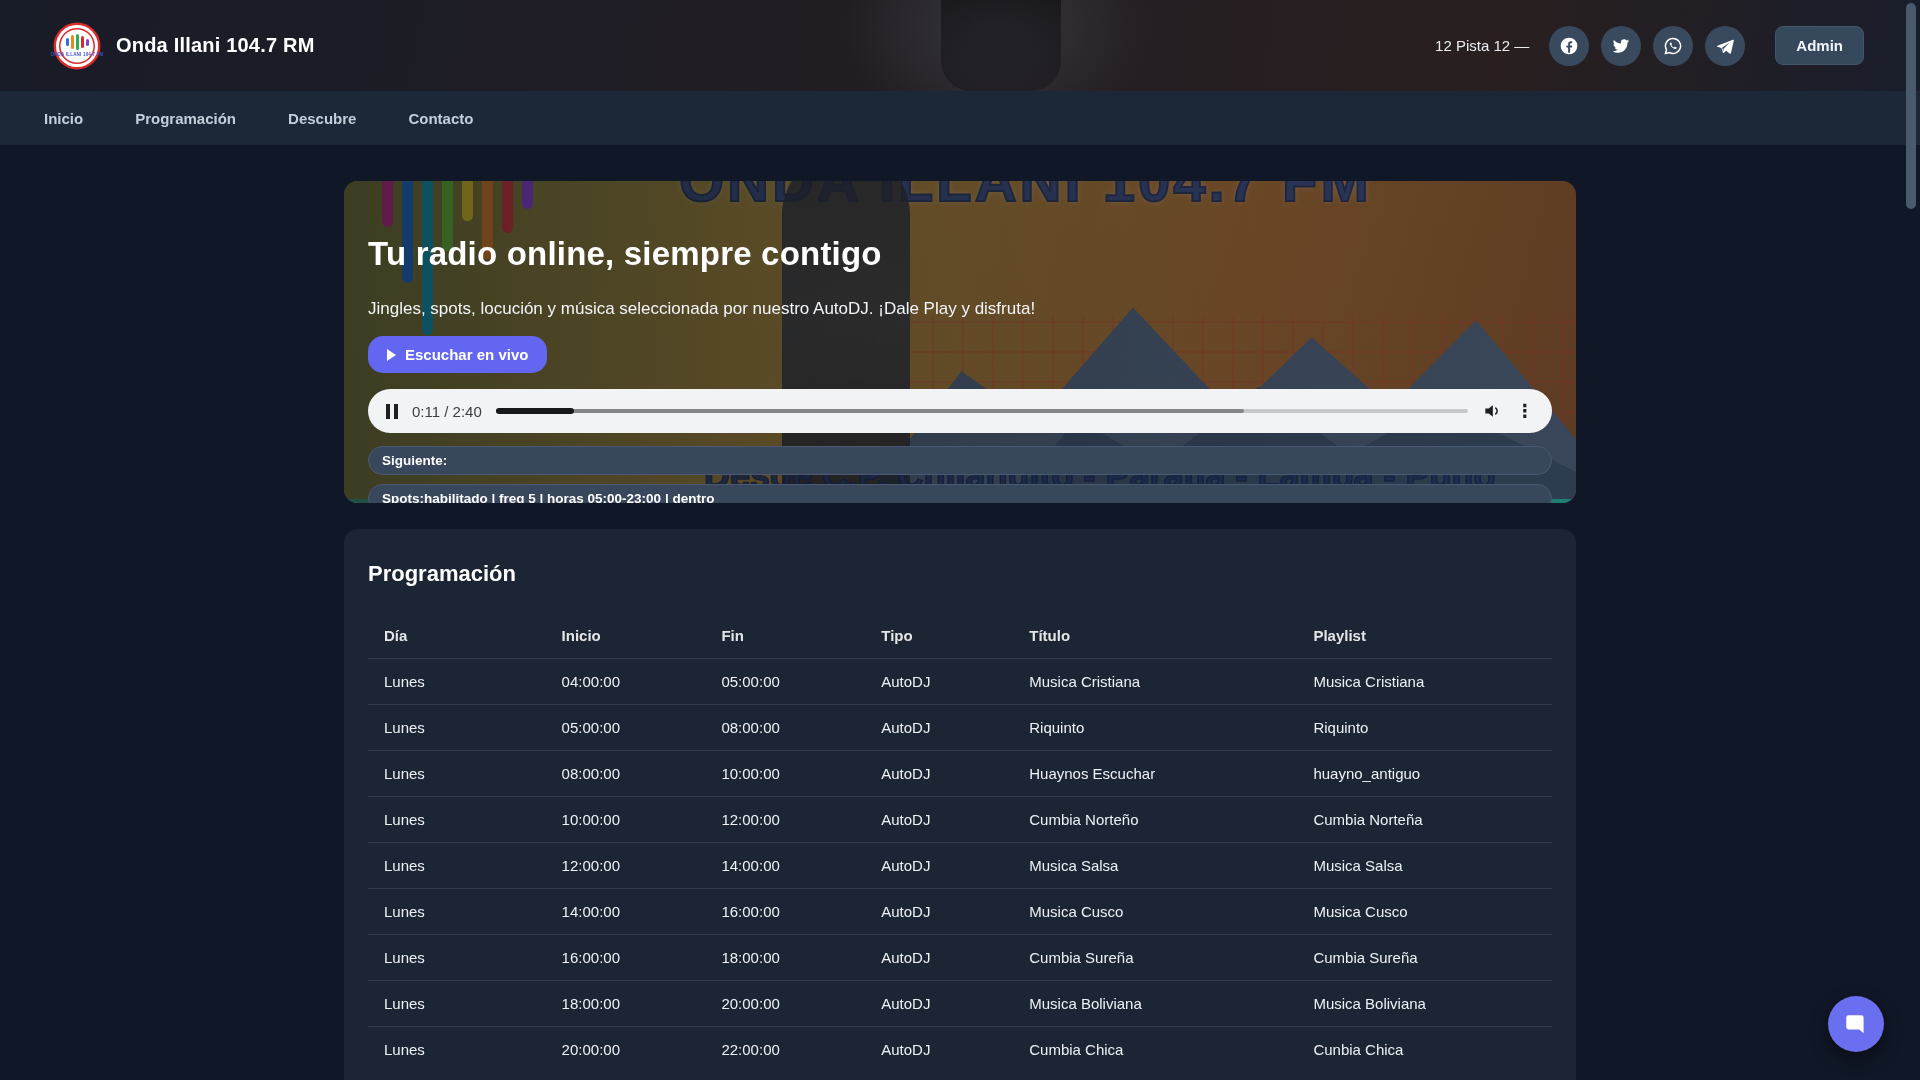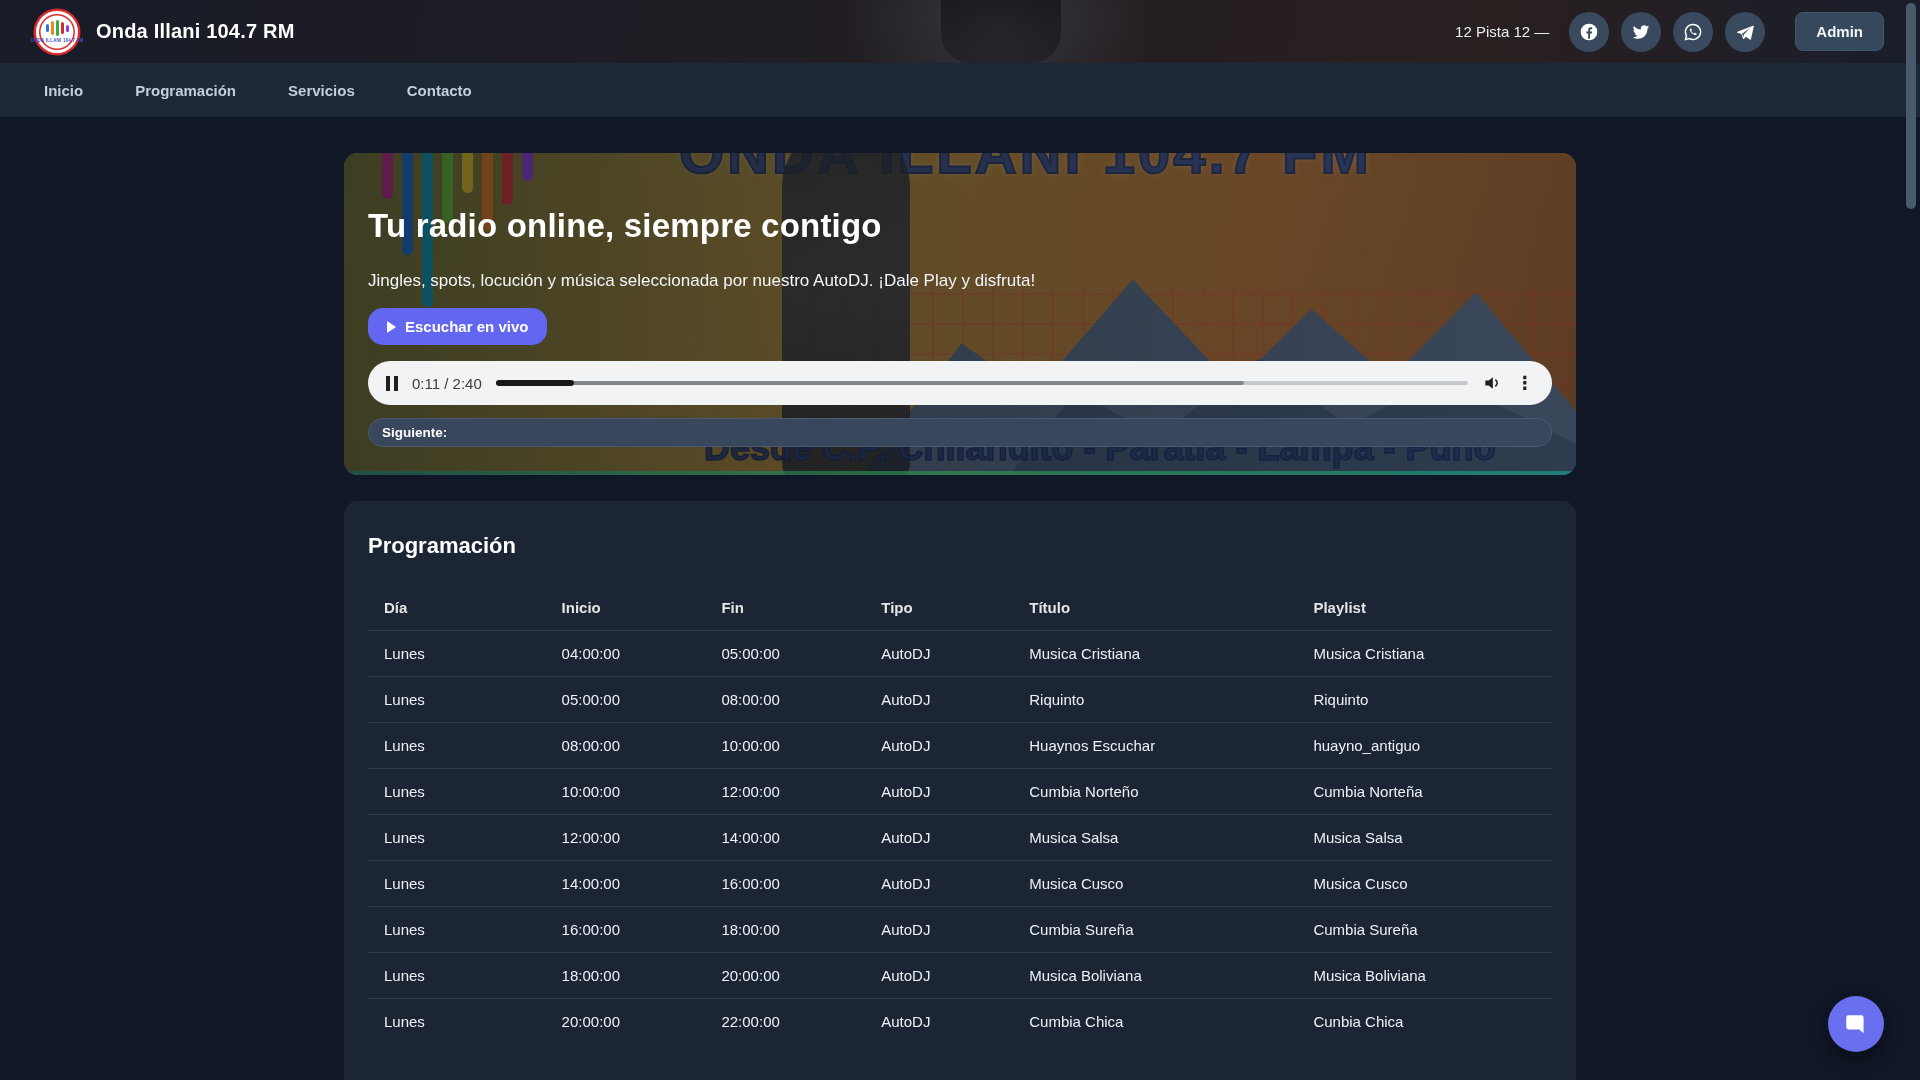--- a/index.html
+++ b/index.html
@@ -4,22 +4,22 @@
 <style>
   * { margin:0; padding:0; box-sizing:border-box; }
   html,body { width:1920px; height:1080px; overflow:hidden; }
   body {
     font-family:"Liberation Sans","DejaVu Sans",sans-serif;
     background:#101726; color:#eef1f5;
   }
 
   
   .site-header {
-    position:relative; height:63px; display:flex; align-items:center;
-    padding:0 36px; background:#171b24; overflow:hidden;
+    position:relative; height:91px; display:flex; align-items:center;
+    padding:0 56px; background:#171b24; overflow:hidden;
   }
   .site-header::before { 
     content:""; position:absolute; inset:0;
     background:
       radial-gradient(220px 160px at 52% 30%, rgba(60,62,70,.8), rgba(30,32,40,0) 70%),
       linear-gradient(100deg, rgba(24,28,40,.9) 0%, rgba(38,30,34,.85) 55%, rgba(45,32,30,.8) 78%, rgba(25,30,44,.9) 100%);
   }
   .site-header::after { 
     content:""; position:absolute; left:49%; top:0; width:120px; height:100%;
     background:linear-gradient(180deg, rgba(10,10,14,.55), rgba(16,16,22,.35));
@@ -228,21 +228,21 @@
       </svg>
     </button>
 
     <button class="admin-btn">Admin</button>
   </div>
 </header>
 
 <nav class="main-nav">
   <a href="#">Inicio</a>
   <a href="#">Programación</a>
-  <a href="#">Servicios</a>
+  <a href="#">Descubre</a>
   <a href="#">Contacto</a>
 </nav>
 
 <div class="container">
 
   <section class="hero-card">
     <div class="hero-art">
       <div class="hero-banner-title">ONDA ILLANI 104.7 FM</div>
       <div class="hero-grid"></div>
       <div class="hero-mountain-a"></div>
@@ -286,20 +286,21 @@
         <svg width="20" height="20" viewBox="0 0 24 24" fill="#1f1f1f">
           <path d="M4 9v6h4l5 4V5L8 9H4z"></path>
           <path d="M16.5 8.5a4.5 4.5 0 0 1 0 7" fill="none" stroke="#1f1f1f" stroke-width="1.8" stroke-linecap="round"></path>
         </svg>
       </span>
       <span class="kebab-icon">⋮</span>
     </div>
 
     <div class="badges-row">
       <span class="pill">Siguiente:</span>
+      <span class="pill">Spots:habilitado | freq 5 | horas 05:00-23:00 | dentro</span>
     </div>
   </section>
 
   <section class="schedule-card">
     <h2 class="schedule-title">Programación</h2>
     <table class="schedule">
       <colgroup>
           <col class="c1">
           <col class="c2">
           <col class="c3">

